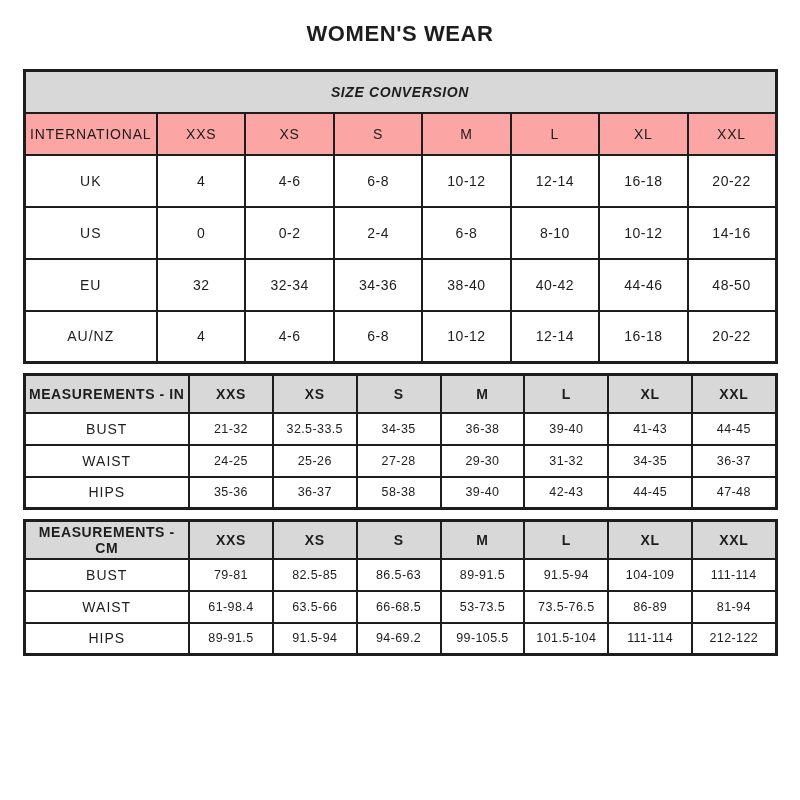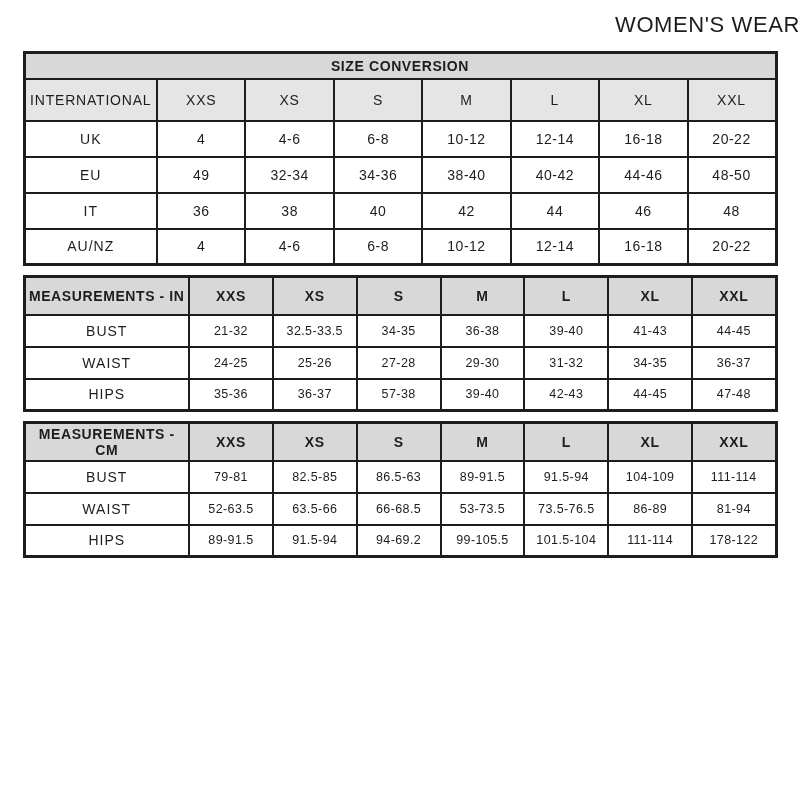--- a/index.html
+++ b/index.html
@@ -10,25 +10,25 @@
   }
   *{box-sizing:border-box;}
   html,body{margin:0;padding:0;}
   body{
     width:800px;height:800px;
     background:var(--page-bg);
     color:var(--text);
     font-family:"Liberation Sans", sans-serif;
   }
   .title{
-    margin:0;
+    margin:9px;
     padding:12px 0 13px;
-    text-align:right;
+    text-align:center;
     font-size:22px;
-    font-weight:normal;
+    font-weight:bold;
     letter-spacing:0.6px;
   }
   .sheet{width:755px;margin:0 auto;}
   table.grid{
     width:100%;
     border-collapse:collapse;
     table-layout:fixed;
     border:3px solid var(--border);
     margin-bottom:9px;
   }
@@ -37,34 +37,35 @@
     border:2px solid var(--border);
     text-align:center;
     vertical-align:middle;
     padding:0 2px;
     overflow:hidden;
   }
   
   .t1 col.c-label{width:133px;}
   .t1 tr.banner td{
     background:var(--header-bg);
-    height:26px;
+    height:42px;
     font-weight:bold;
     font-size:14px;
     letter-spacing:0.6px;
+    font-style:italic;
   }
   .t1 thead tr.head th{
     height:42px;
-    background:#e5e5e5;
+    background:#fca5a5;
     font-weight:normal;
     font-size:14px;
     letter-spacing:0.8px;
   }
   .t1 tbody td{
-    height:36px;
+    height:52px;
     font-size:14px;
     letter-spacing:0.5px;
   }
   .t1 tbody td.row-label{letter-spacing:1px;}
   
   .t23 col.c-label{width:165px;}
   .t23 thead tr.head th{
     height:38px;
     background:var(--header-bg);
     font-weight:bold;
@@ -118,38 +119,38 @@
           <td class="row-label">UK</td>
           <td>4</td>
           <td>4-6</td>
           <td>6-8</td>
           <td>10-12</td>
           <td>12-14</td>
           <td>16-18</td>
           <td>20-22</td>
         </tr>
         <tr>
+          <td class="row-label">US</td>
+          <td>0</td>
+          <td>0-2</td>
+          <td>2-4</td>
+          <td>6-8</td>
+          <td>8-10</td>
+          <td>10-12</td>
+          <td>14-16</td>
+        </tr>
+        <tr>
           <td class="row-label">EU</td>
-          <td>49</td>
+          <td>32</td>
           <td>32-34</td>
           <td>34-36</td>
           <td>38-40</td>
           <td>40-42</td>
           <td>44-46</td>
           <td>48-50</td>
-        </tr>
-        <tr>
-          <td class="row-label">IT</td>
-          <td>36</td>
-          <td>38</td>
-          <td>40</td>
-          <td>42</td>
-          <td>44</td>
-          <td>46</td>
-          <td>48</td>
         </tr>
         <tr>
           <td class="row-label">AU/NZ</td>
           <td>4</td>
           <td>4-6</td>
           <td>6-8</td>
           <td>10-12</td>
           <td>12-14</td>
           <td>16-18</td>
           <td>20-22</td>
@@ -197,21 +198,21 @@
           <td>27-28</td>
           <td>29-30</td>
           <td>31-32</td>
           <td>34-35</td>
           <td>36-37</td>
         </tr>
         <tr>
           <td class="row-label">HIPS</td>
           <td>35-36</td>
           <td>36-37</td>
-          <td>57-38</td>
+          <td>58-38</td>
           <td>39-40</td>
           <td>42-43</td>
           <td>44-45</td>
           <td>47-48</td>
         </tr>
       </tbody>
     </table>
   <table class="grid t23">
       <colgroup>
         <col class="c-label">
@@ -241,33 +242,33 @@
           <td>79-81</td>
           <td>82.5-85</td>
           <td>86.5-63</td>
           <td>89-91.5</td>
           <td>91.5-94</td>
           <td>104-109</td>
           <td>111-114</td>
         </tr>
         <tr>
           <td class="row-label">WAIST</td>
-          <td>52-63.5</td>
+          <td>61-98.4</td>
           <td>63.5-66</td>
           <td>66-68.5</td>
           <td>53-73.5</td>
           <td>73.5-76.5</td>
           <td>86-89</td>
           <td>81-94</td>
         </tr>
         <tr>
           <td class="row-label">HIPS</td>
           <td>89-91.5</td>
           <td>91.5-94</td>
           <td>94-69.2</td>
           <td>99-105.5</td>
           <td>101.5-104</td>
           <td>111-114</td>
-          <td>178-122</td>
+          <td>212-122</td>
         </tr>
       </tbody>
     </table>
 </div>
 
 </body></html>

